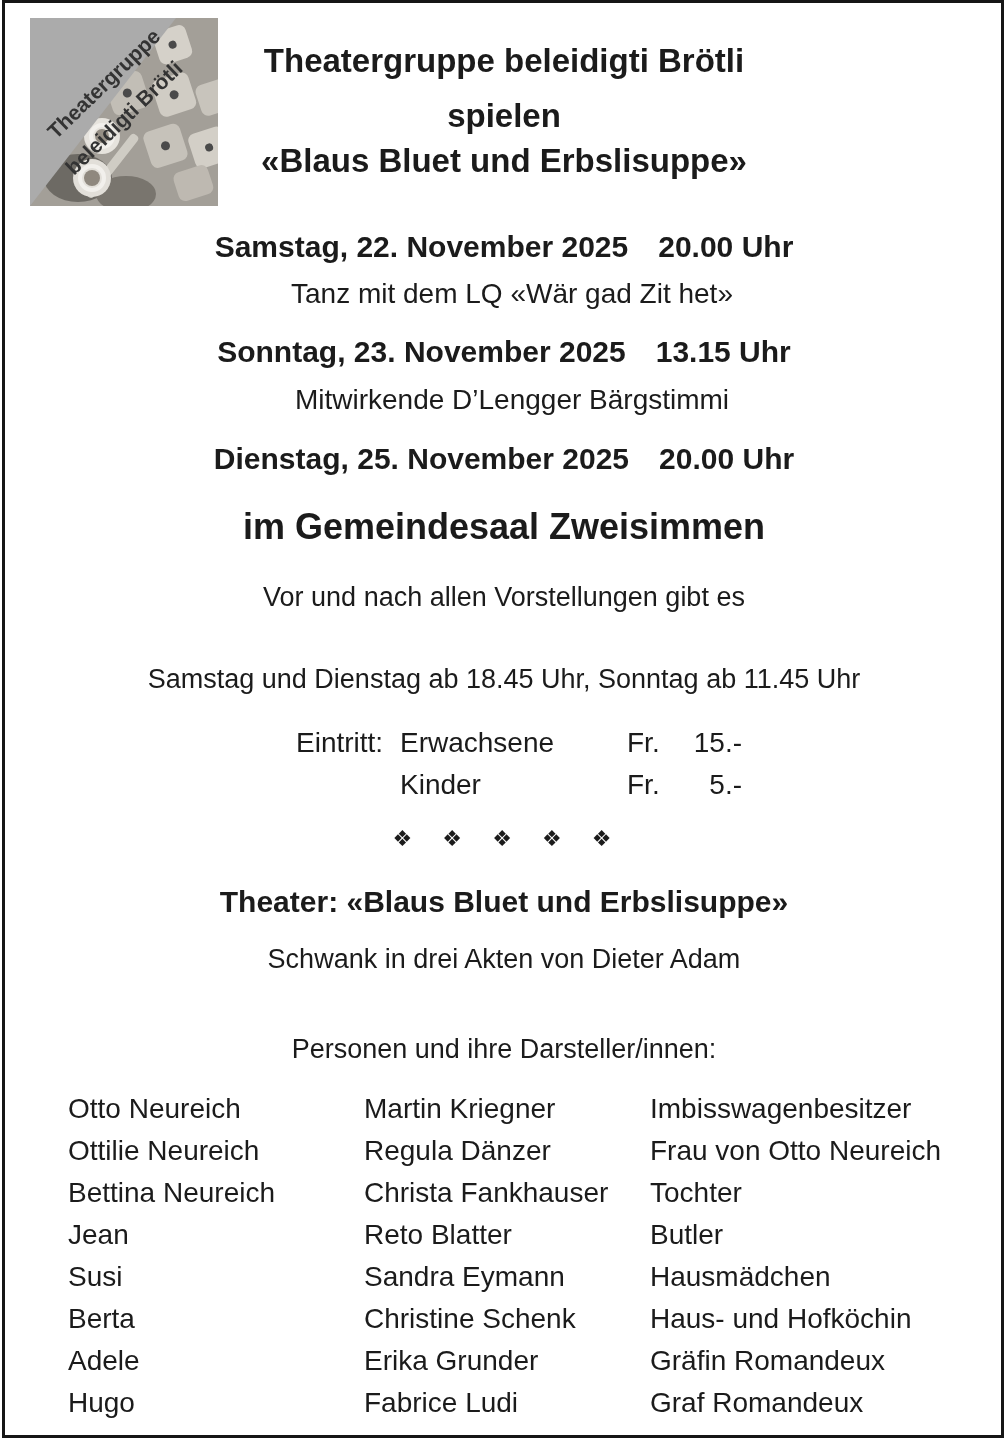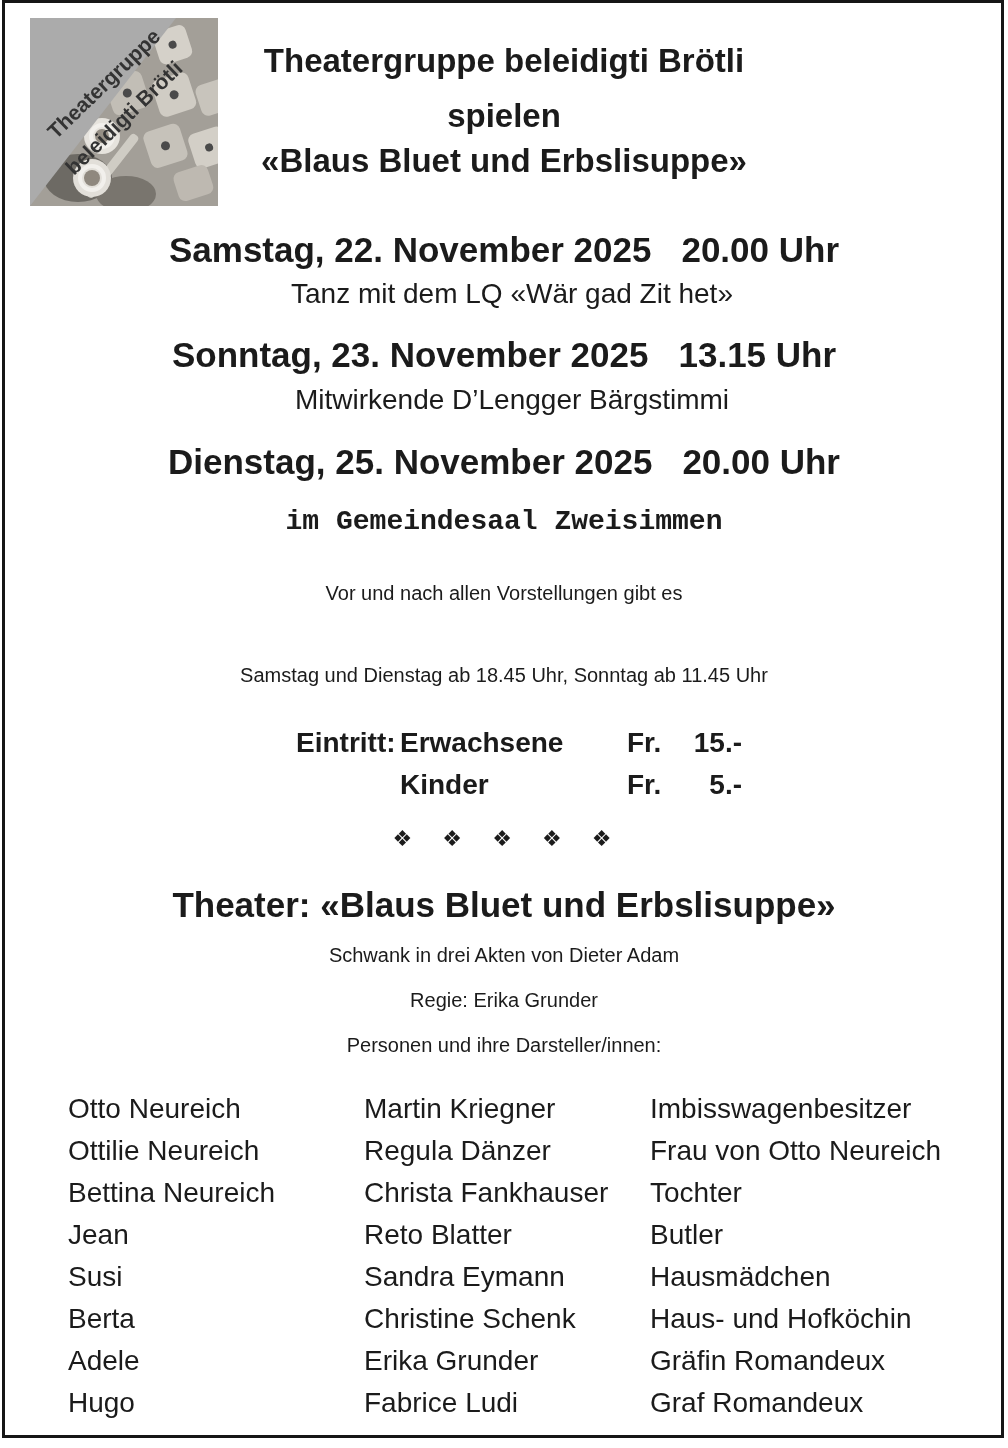--- a/index.html
+++ b/index.html
@@ -22,32 +22,32 @@
   }
   .cline {
     position: absolute;
     left: 0; width: 1008px;
     text-align: center;
     white-space: nowrap;
     line-height: 1.15;
   }
   .b { font-weight: bold; }
   .fs33 { font-size: 33px; }
-  .fs30 { font-size: 35px; }
-  .fs36 { font-size: 28px; font-family: Liberation Mono, monospace; }
+  .fs30 { font-size: 30px; }
+  .fs36 { font-size: 36px; }
   .fs28 { font-size: 28px; padding-left: 8px; }
-  .fs27 { font-size: 20px; }
+  .fs27 { font-size: 27px; }
   .time-gap { margin-left: 30px; }
   .divider {
     font-size: 22px;
     letter-spacing: 4px;
     word-spacing: 16px;
     color: #1b1b1b;
   }
-  .adm-row { position: absolute; left: 0; width: 1008px; height: 34px; font-size: 28px; font-weight: bold; }
+  .adm-row { position: absolute; left: 0; width: 1008px; height: 34px; font-size: 28px; }
   .adm-label    { position: absolute; left: 296px; }
   .adm-cat      { position: absolute; left: 400px; }
   .adm-cur      { position: absolute; left: 627px; }
   .adm-price    { position: absolute; left: 640px; width: 102px; text-align: right; }
   .cast-row { position: absolute; left: 0; width: 1008px; height: 34px; font-size: 28px; }
   .cast-role { position: absolute; left: 68px; }
   .cast-actor { position: absolute; left: 364px; }
   .cast-desc { position: absolute; left: 650px; text-align: right; }
   .logo {
     position: absolute; left: 30px; top: 18px;
@@ -126,21 +126,20 @@
   <div class="adm-row" style="top:769px">
     <span class="adm-cat">Kinder</span>
     <span class="adm-cur">Fr.</span>
     <span class="adm-price">5.-</span>
   </div>
 
   <div class="cline divider" style="top:826px">❖ ❖ ❖ ❖ ❖</div>
 
   <div class="cline b fs30" style="top:885px">Theater: «Blaus Bluet und Erbslisuppe»</div>
   <div class="cline fs27" style="top:944px">Schwank in drei Akten von Dieter Adam</div>
-  <div class="cline fs27" style="top:989px">Regie: Erika Grunder</div>
   <div class="cline fs27" style="top:1034px">Personen und ihre Darsteller/innen:</div>
 
   <div class="cast-row" style="top:1093px">
     <span class="cast-role">Otto Neureich</span>
     <span class="cast-actor">Martin Kriegner</span>
     <span class="cast-desc">Imbisswagenbesitzer</span>
   </div>
   <div class="cast-row" style="top:1135px">
     <span class="cast-role">Ottilie Neureich</span>
     <span class="cast-actor">Regula Dänzer</span>

